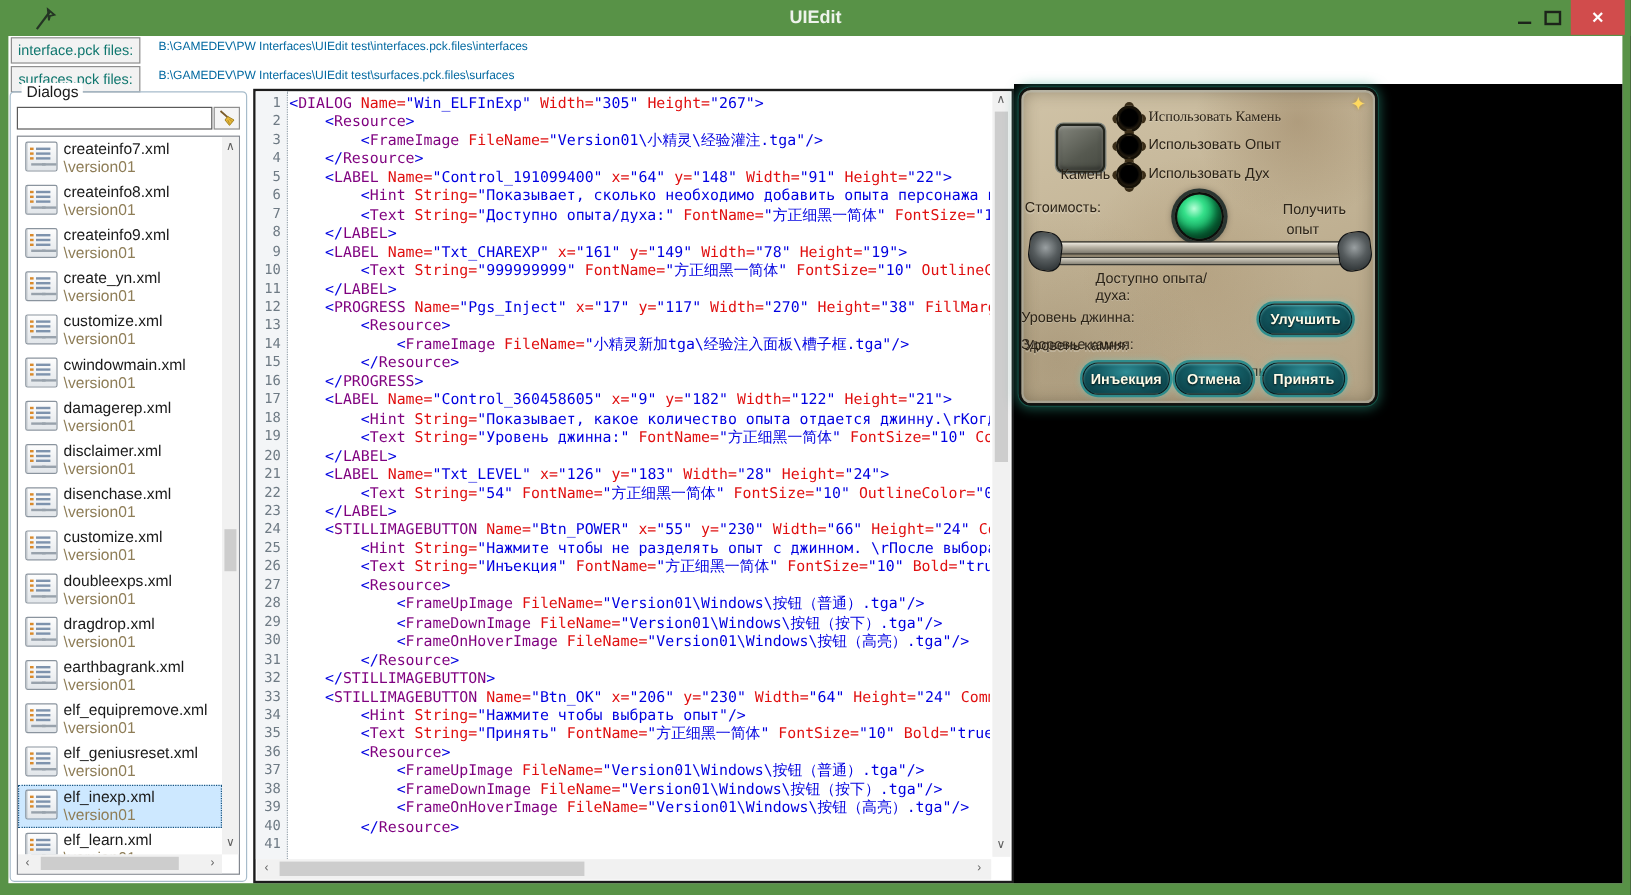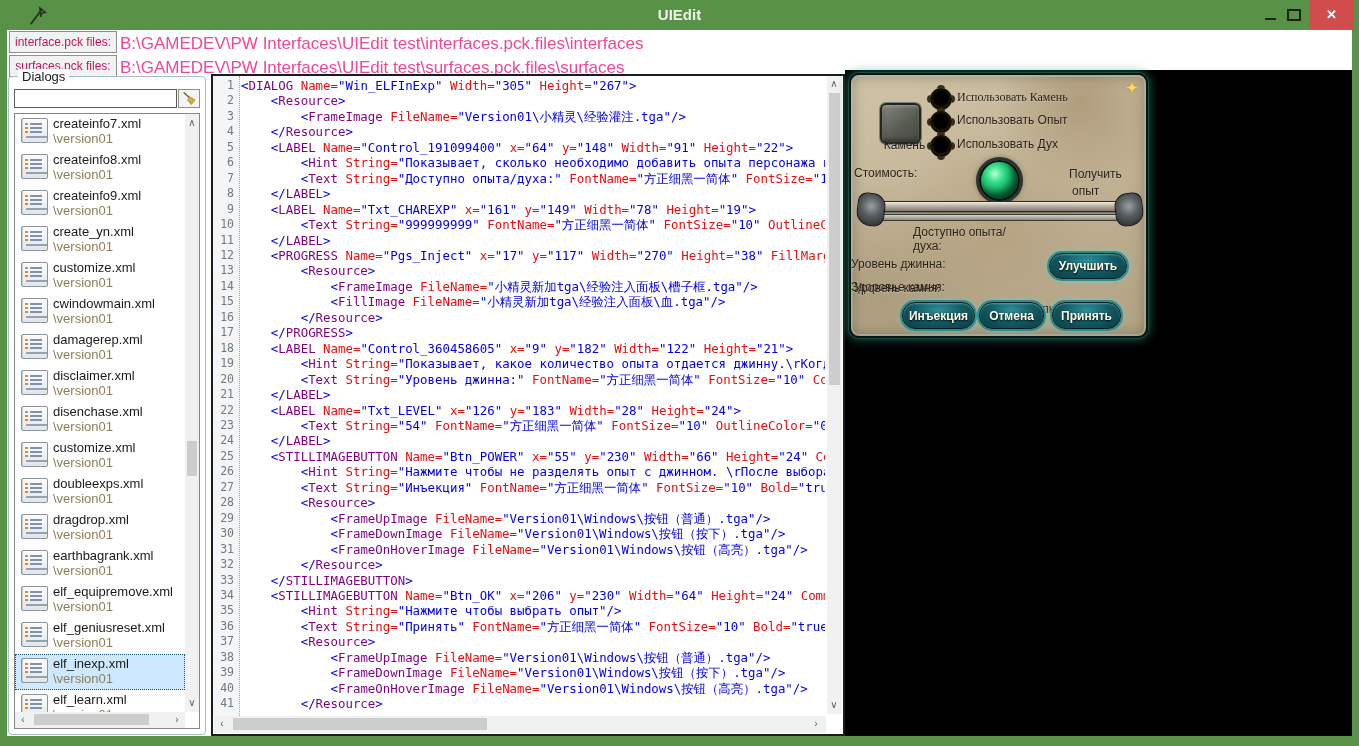--- a/index.html
+++ b/index.html
@@ -9,22 +9,22 @@
   .apptitle{position:absolute;left:0;top:0;width:100%;height:30px;line-height:30px;text-align:center;color:#eef3ec;font-size:15px;font-weight:bold;}
   .appicon{position:absolute;left:27px;top:5px;width:22px;height:22px;}
   .winbtn{position:absolute;top:0;height:29px;display:flex;align-items:center;justify-content:center;cursor:pointer;}
   .btn-min{left:1250px;width:40px;}
   .btn-max{left:1280px;width:28px;}
   .btn-close{left:1309px;width:45px;background:#d14c4c;color:#fff;font-size:13px;font-weight:bold;}
   .minbar{display:block;width:11px;height:2px;background:#1c241a;margin-top:8px;}
   .maxbox{display:block;width:10px;height:8px;border:2px solid #1c241a;background:transparent;}
   
   .content{position:absolute;left:7px;top:30px;width:1345px;height:706px;background:#ffffff;}
-  .pck-btn{position:absolute;left:2px;width:108px;height:22px;background:#f2f2f2;border:1px solid #8f8f8f;font-family:"Liberation Sans",sans-serif;font-size:12px;color:#be185d;text-align:center;line-height:20px;padding:0;}
-  .pck-path{position:absolute;left:113px;font-size:17px;color:#ec4899;white-space:nowrap;}
+  .pck-btn{position:absolute;left:2px;width:108px;height:22px;background:#f2f2f2;border:1px solid #8f8f8f;font-family:"Liberation Sans",sans-serif;font-size:12px;color:#0f766e;text-align:center;line-height:20px;padding:0;}
+  .pck-path{position:absolute;left:125px;font-size:10px;color:#0369a1;white-space:nowrap;}
   
   .grp-label{position:absolute;left:11px;top:39px;font-size:13px;color:#1a1a1a;background:#fff;padding:0 4px;z-index:3;}
   .grp-box{position:absolute;left:1px;top:46px;width:196px;height:657px;border:1px solid #a7bccb;border-radius:4px;}
   .search-input{position:absolute;left:7px;top:59px;width:163px;height:19px;border:1px solid #5a5a5a;font-size:12px;padding:0 3px;box-sizing:border-box;}
   .broom-btn{position:absolute;left:171px;top:59px;width:22px;height:19px;border:1px solid #8f8f8f;background:#f5f5f5;padding:0;display:flex;align-items:center;justify-content:center;}
   .listbox{position:absolute;left:7px;top:83px;width:186px;height:616px;border:1px solid #82878f;background:#fff;box-sizing:border-box;overflow:hidden;}
   .rows{position:absolute;left:0;top:0;width:170px;height:598px;overflow:hidden;}
   .row{position:relative;height:36px;cursor:pointer;}
   .row.sel{background:#cde8ff;outline:1px dotted #17527d;outline-offset:-1px;}
   .row .ttl{position:absolute;left:38px;top:2px;font-size:13px;color:#1a1a1a;white-space:nowrap;}
@@ -264,21 +264,20 @@
             <div class="cl">    <span class="p">&lt;</span><span class="t">LABEL</span> <span class="a">Name</span><span class="a">=</span><span class="v">"Control_191099400"</span> <span class="a">x</span><span class="a">=</span><span class="v">"64"</span> <span class="a">y</span><span class="a">=</span><span class="v">"148"</span> <span class="a">Width</span><span class="a">=</span><span class="v">"91"</span> <span class="a">Height</span><span class="a">=</span><span class="v">"22"</span><span class="p">&gt;</span></div>
             <div class="cl">        <span class="p">&lt;</span><span class="t">Hint</span> <span class="a">String</span><span class="a">=</span><span class="v">"Показывает, сколько необходимо добавить опыта персонажа ил</span></div>
             <div class="cl">        <span class="p">&lt;</span><span class="t">Text</span> <span class="a">String</span><span class="a">=</span><span class="v">"Доступно опыта/духа:"</span> <span class="a">FontName</span><span class="a">=</span><span class="v">"方正细黑一简体"</span> <span class="a">FontSize</span><span class="a">=</span><span class="v">"1</span></div>
             <div class="cl">    <span class="p">&lt;/</span><span class="t">LABEL</span><span class="p">&gt;</span></div>
             <div class="cl">    <span class="p">&lt;</span><span class="t">LABEL</span> <span class="a">Name</span><span class="a">=</span><span class="v">"Txt_CHAREXP"</span> <span class="a">x</span><span class="a">=</span><span class="v">"161"</span> <span class="a">y</span><span class="a">=</span><span class="v">"149"</span> <span class="a">Width</span><span class="a">=</span><span class="v">"78"</span> <span class="a">Height</span><span class="a">=</span><span class="v">"19"</span><span class="p">&gt;</span></div>
             <div class="cl">        <span class="p">&lt;</span><span class="t">Text</span> <span class="a">String</span><span class="a">=</span><span class="v">"999999999"</span> <span class="a">FontName</span><span class="a">=</span><span class="v">"方正细黑一简体"</span> <span class="a">FontSize</span><span class="a">=</span><span class="v">"10"</span> <span class="a">OutlineC</span></div>
             <div class="cl">    <span class="p">&lt;/</span><span class="t">LABEL</span><span class="p">&gt;</span></div>
             <div class="cl">    <span class="p">&lt;</span><span class="t">PROGRESS</span> <span class="a">Name</span><span class="a">=</span><span class="v">"Pgs_Inject"</span> <span class="a">x</span><span class="a">=</span><span class="v">"17"</span> <span class="a">y</span><span class="a">=</span><span class="v">"117"</span> <span class="a">Width</span><span class="a">=</span><span class="v">"270"</span> <span class="a">Height</span><span class="a">=</span><span class="v">"38"</span> <span class="a">FillMargi</span></div>
             <div class="cl">        <span class="p">&lt;</span><span class="t">Resource</span><span class="p">&gt;</span></div>
             <div class="cl">            <span class="p">&lt;</span><span class="t">FrameImage</span> <span class="a">FileName</span><span class="a">=</span><span class="v">"小精灵新加tga\经验注入面板\槽子框.tga"</span><span class="p">/&gt;</span></div>
-            <div class="cl">            <span class="p">&lt;</span><span class="t">FillImage</span> <span class="a">FileName</span><span class="a">=</span><span class="v">"小精灵新加tga\经验注入面板\血.tga"</span><span class="p">/&gt;</span></div>
             <div class="cl">        <span class="p">&lt;/</span><span class="t">Resource</span><span class="p">&gt;</span></div>
             <div class="cl">    <span class="p">&lt;/</span><span class="t">PROGRESS</span><span class="p">&gt;</span></div>
             <div class="cl">    <span class="p">&lt;</span><span class="t">LABEL</span> <span class="a">Name</span><span class="a">=</span><span class="v">"Control_360458605"</span> <span class="a">x</span><span class="a">=</span><span class="v">"9"</span> <span class="a">y</span><span class="a">=</span><span class="v">"182"</span> <span class="a">Width</span><span class="a">=</span><span class="v">"122"</span> <span class="a">Height</span><span class="a">=</span><span class="v">"21"</span><span class="p">&gt;</span></div>
             <div class="cl">        <span class="p">&lt;</span><span class="t">Hint</span> <span class="a">String</span><span class="a">=</span><span class="v">"Показывает, какое количество опыта отдается джинну.\rКогда</span></div>
             <div class="cl">        <span class="p">&lt;</span><span class="t">Text</span> <span class="a">String</span><span class="a">=</span><span class="v">"Уровень джинна:"</span> <span class="a">FontName</span><span class="a">=</span><span class="v">"方正细黑一简体"</span> <span class="a">FontSize</span><span class="a">=</span><span class="v">"10"</span> <span class="a">Co</span></div>
             <div class="cl">    <span class="p">&lt;/</span><span class="t">LABEL</span><span class="p">&gt;</span></div>
             <div class="cl">    <span class="p">&lt;</span><span class="t">LABEL</span> <span class="a">Name</span><span class="a">=</span><span class="v">"Txt_LEVEL"</span> <span class="a">x</span><span class="a">=</span><span class="v">"126"</span> <span class="a">y</span><span class="a">=</span><span class="v">"183"</span> <span class="a">Width</span><span class="a">=</span><span class="v">"28"</span> <span class="a">Height</span><span class="a">=</span><span class="v">"24"</span><span class="p">&gt;</span></div>
             <div class="cl">        <span class="p">&lt;</span><span class="t">Text</span> <span class="a">String</span><span class="a">=</span><span class="v">"54"</span> <span class="a">FontName</span><span class="a">=</span><span class="v">"方正细黑一简体"</span> <span class="a">FontSize</span><span class="a">=</span><span class="v">"10"</span> <span class="a">OutlineColor</span><span class="a">=</span><span class="v">"0</span></div>
             <div class="cl">    <span class="p">&lt;/</span><span class="t">LABEL</span><span class="p">&gt;</span></div>
             <div class="cl">    <span class="p">&lt;</span><span class="t">STILLIMAGEBUTTON</span> <span class="a">Name</span><span class="a">=</span><span class="v">"Btn_POWER"</span> <span class="a">x</span><span class="a">=</span><span class="v">"55"</span> <span class="a">y</span><span class="a">=</span><span class="v">"230"</span> <span class="a">Width</span><span class="a">=</span><span class="v">"66"</span> <span class="a">Height</span><span class="a">=</span><span class="v">"24"</span> <span class="a">Com</span></div>

